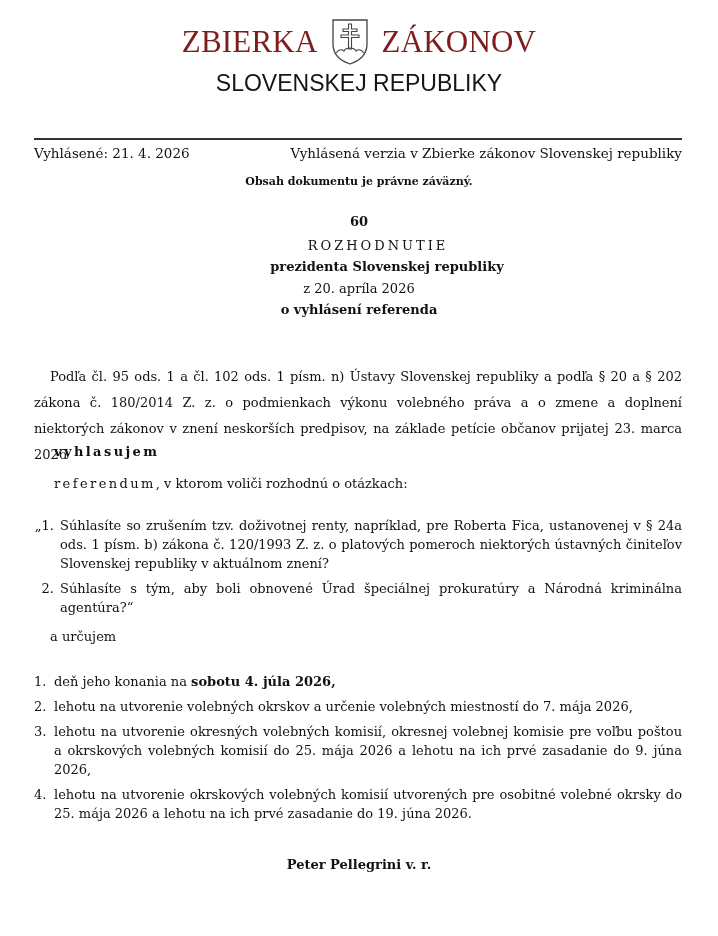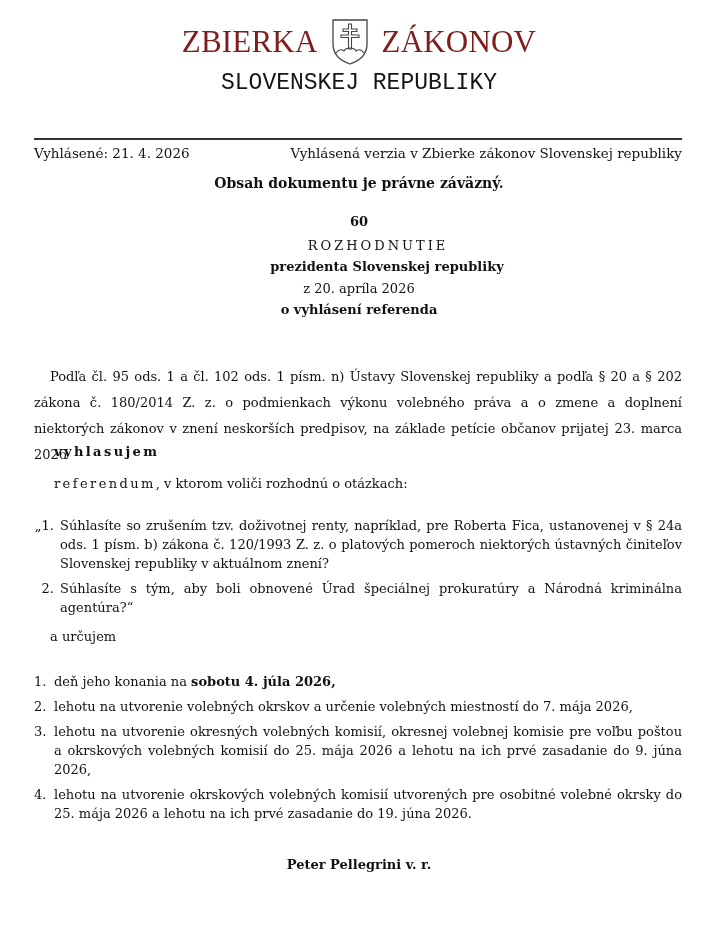--- a/index.html
+++ b/index.html
@@ -12,39 +12,39 @@
 
     .masthead {
       position: absolute; left: 0; top: 18px; width: 718px;
       display: flex; justify-content: center; align-items: center;
       font-family: "Liberation Serif", serif; font-size: 31px; letter-spacing: 0.2px;
       color: #7f1d1d;
     }
     .masthead .crest { width: 40px; height: 48px; margin: 0 12px; display: inline-block; }
     .subtitle {
       position: absolute; left: 0; top: 70px; width: 718px; text-align: center;
-      font-family: Liberation Mono, monospace; font-size: 23px; color: #151515;
+      font-family: Liberation Sans, sans-serif; font-size: 23px; color: #151515;
     }
     .volume {
       position: absolute; left: 0; top: 110px; width: 718px; text-align: center;
       font-family: "DejaVu Serif", serif; font-size: 17px; color: #151515;
     }
     .rule { position: absolute; left: 34px; top: 138px; width: 648px; height: 2px; background: #333; }
 
     .meta-left {
       position: absolute; left: 34px; top: 145px;
       font-family: "DejaVu Serif", serif; font-size: 13.5px;
     }
     .meta-right {
       position: absolute; right: 36px; top: 145px;
       font-family: "DejaVu Serif", serif; font-size: 13.5px;
     }
     .binding {
       position: absolute; left: 0; top: 175px; width: 718px; text-align: center;
-      font-weight: bold; font-size: 14px;
+      font-weight: bold; font-size: 11px;
     }
 
     .centered { position: absolute; left: 0; width: 718px; text-align: center; font-size: 13px; }
     .num { top: 214px; font-weight: bold; }
     .doc-type { top: 238px; font-weight: normal; letter-spacing: 3px; padding-left: 19px; }
     .issuer { top: 259px; font-weight: bold; padding-left: 28px; }
     .date { top: 281px; }
     .subject { top: 302px; font-weight: bold; }
 
     .body-text {

